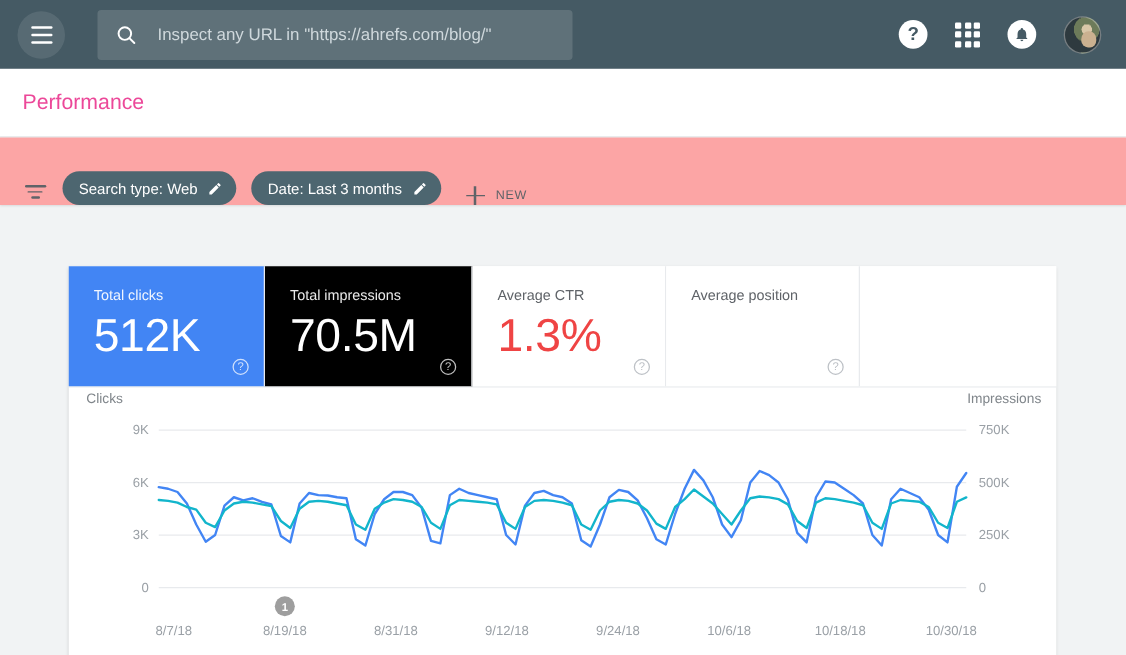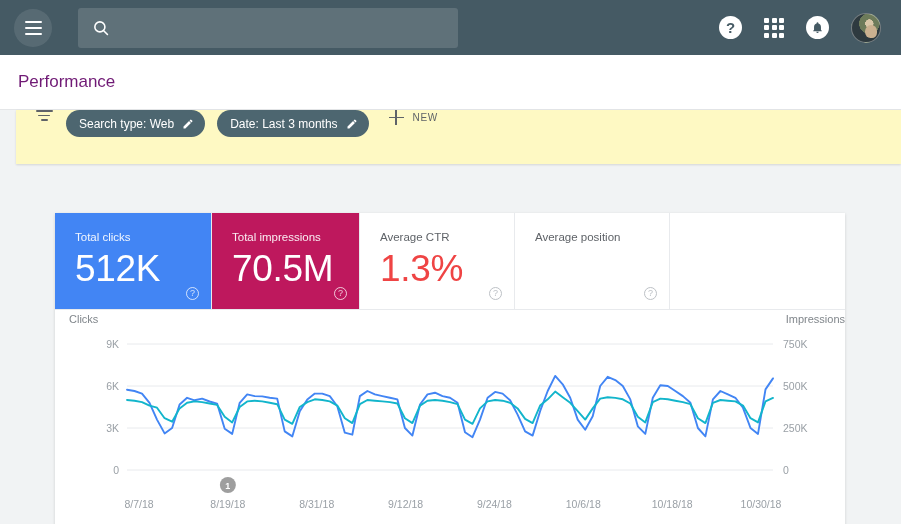--- a/index.html
+++ b/index.html
@@ -62,27 +62,27 @@
   .avatar::after {
     content:""; position:absolute; left:46%; top:40%; width:44%; height:48%;
     background:#cbb190; border-radius:48% 46% 40% 44%;
   }
 
   
   .pagehead {
     height: 55px; background: #fff; display: flex; align-items: center;
     padding: 0 18px; border-bottom: 1px solid #e4e6e8;
   }
-  .pagehead h1 { font-size: 17px; font-weight: 400; color: #701a75; }
+  .pagehead h1 { font-size: 17px; font-weight: 400; color: #ec4899; }
 
   
   .filterbar {
-    height: 54px; background: #fef9c3; display: flex; align-items: flex-start;
+    height: 54px; background: #fca5a5; display: flex; align-items: flex-end;
     padding: 0 18px; gap: 12px; box-shadow: 0 1px 2px rgba(0,0,0,.12);
-    position: relative; z-index: 3; margin-left: 16px;
+    position: relative; z-index: 3;
   }
   .filter-icon { width: 20px; height: 16px; display: flex; flex-direction: column; gap: 3px; align-items: center; cursor: pointer; }
   .filter-icon i { display: block; height: 1.6px; background: #5f6368; border-radius: 1px; }
   .filter-icon i:nth-child(1) { width: 17px; }
   .filter-icon i:nth-child(2) { width: 12px; }
   .filter-icon i:nth-child(3) { width: 7px; }
 
   .chip {
     height: 27px; border-radius: 14px; background: #4d6670; color: #fff;
     display: inline-flex; align-items: center; gap: 8px; padding: 0 11px 0 13px;
@@ -100,42 +100,42 @@
   
   .content { padding: 22px 0 0 55px; margin-top: 27px; }
   .panel { width: 790px; background: #fff; box-shadow: 0 1px 3px rgba(0,0,0,.14); }
 
   .cards { display: flex; height: 97px; border-bottom: 1px solid #e8eaed; }
   .card {
     position: relative; padding: 17px 18px 0 20px; cursor: pointer;
     border-right: 1px solid #e8eaed; flex: none;
   }
   .card.clicks { width: 157px; background: #4285f4; }
-  .card.impr   { width: 148px; background: #be185d; }
+  .card.impr   { width: 166px; background: #000000; }
   .card.ctr    { width: 155px; background: #fff; }
   .card.pos    { width: 155px; background: #fff; }
   .card.blank  { flex: 1; background: #fff; border-right: 0; cursor: default; }
   .card .lbl { font-size: 11.5px; line-height: 14px; }
   .card .val { font-size: 37px; font-weight: 300; margin-top: 9px; line-height: 32px; letter-spacing: -.3px; }
   .card.clicks .lbl, .card.impr .lbl { color: rgba(255,255,255,.92); }
   .card.clicks .val,  .card.impr .val  { color: #fff; }
   .card.ctr .lbl, .card.pos .lbl { color: #5f6368; }
   .card.ctr .val, .card.pos .val { color: #ef4444; }
   .qmark {
     position: absolute; right: 12px; bottom: 9px; width: 13px; height: 13px;
     border-radius: 50%; border: 1px solid currentColor; font-size: 9px;
     display: flex; align-items: center; justify-content: center; line-height: 1;
   }
   .card.clicks .qmark, .card.impr .qmark { color: rgba(255,255,255,.75); }
   .card.ctr .qmark, .card.pos .qmark { color: #bdc1c6; }
 
   .chartbox { position: relative; height: 218px; padding: 12px 0 16px 0; }
   .axis-title { position: absolute; font-size: 11px; color: #80868b; top: 3px; }
   .axis-title.left { left: 14px; }
-  .axis-title.right { right: 0; }
+  .axis-title.right { right: 12px; }
   .chart-svg { display: block; }
   .tick { font-size: 10.5px; fill: #9aa0a6; font-family: "Liberation Sans", sans-serif; }
   .xtick { font-size: 10.5px; fill: #9aa0a6; font-family: "Liberation Sans", sans-serif; text-anchor: middle; }
   .marker-circ { fill: #9e9e9e; }
   .marker-txt { fill: #fff; font-size: 9px; font-family: "Liberation Sans", sans-serif; text-anchor: middle; font-weight: 700; }
 </style>
 </head>
 <body>
 
 <div class="app">
@@ -146,20 +146,21 @@
         <span></span>
         <span></span>
     </div>
 
 
     <div class="searchwrap">
       <svg width="18" height="18" viewBox="0 0 24 24">
         <path fill="none" stroke="#ffffff" stroke-width="2.1" d="M10.5 3.8a6.7 6.7 0 1 0 0 13.4 6.7 6.7 0 0 0 0-13.4z"></path>
         <line x1="15.6" y1="15.6" x2="20.6" y2="20.6" stroke="#ffffff" stroke-width="2.1" stroke-linecap="round"></line>
       </svg>
+      <input class="searchinput" type="text" placeholder="Inspect any URL in &quot;https://ahrefs.com/blog/&quot;" style="">
     </div>
 
     <div class="top-actions">
       <div class="circ-icon">
         <span>?</span>
       </div>
       <div class="apps-grid">
         <i></i>
           <i></i>
           <i></i>

